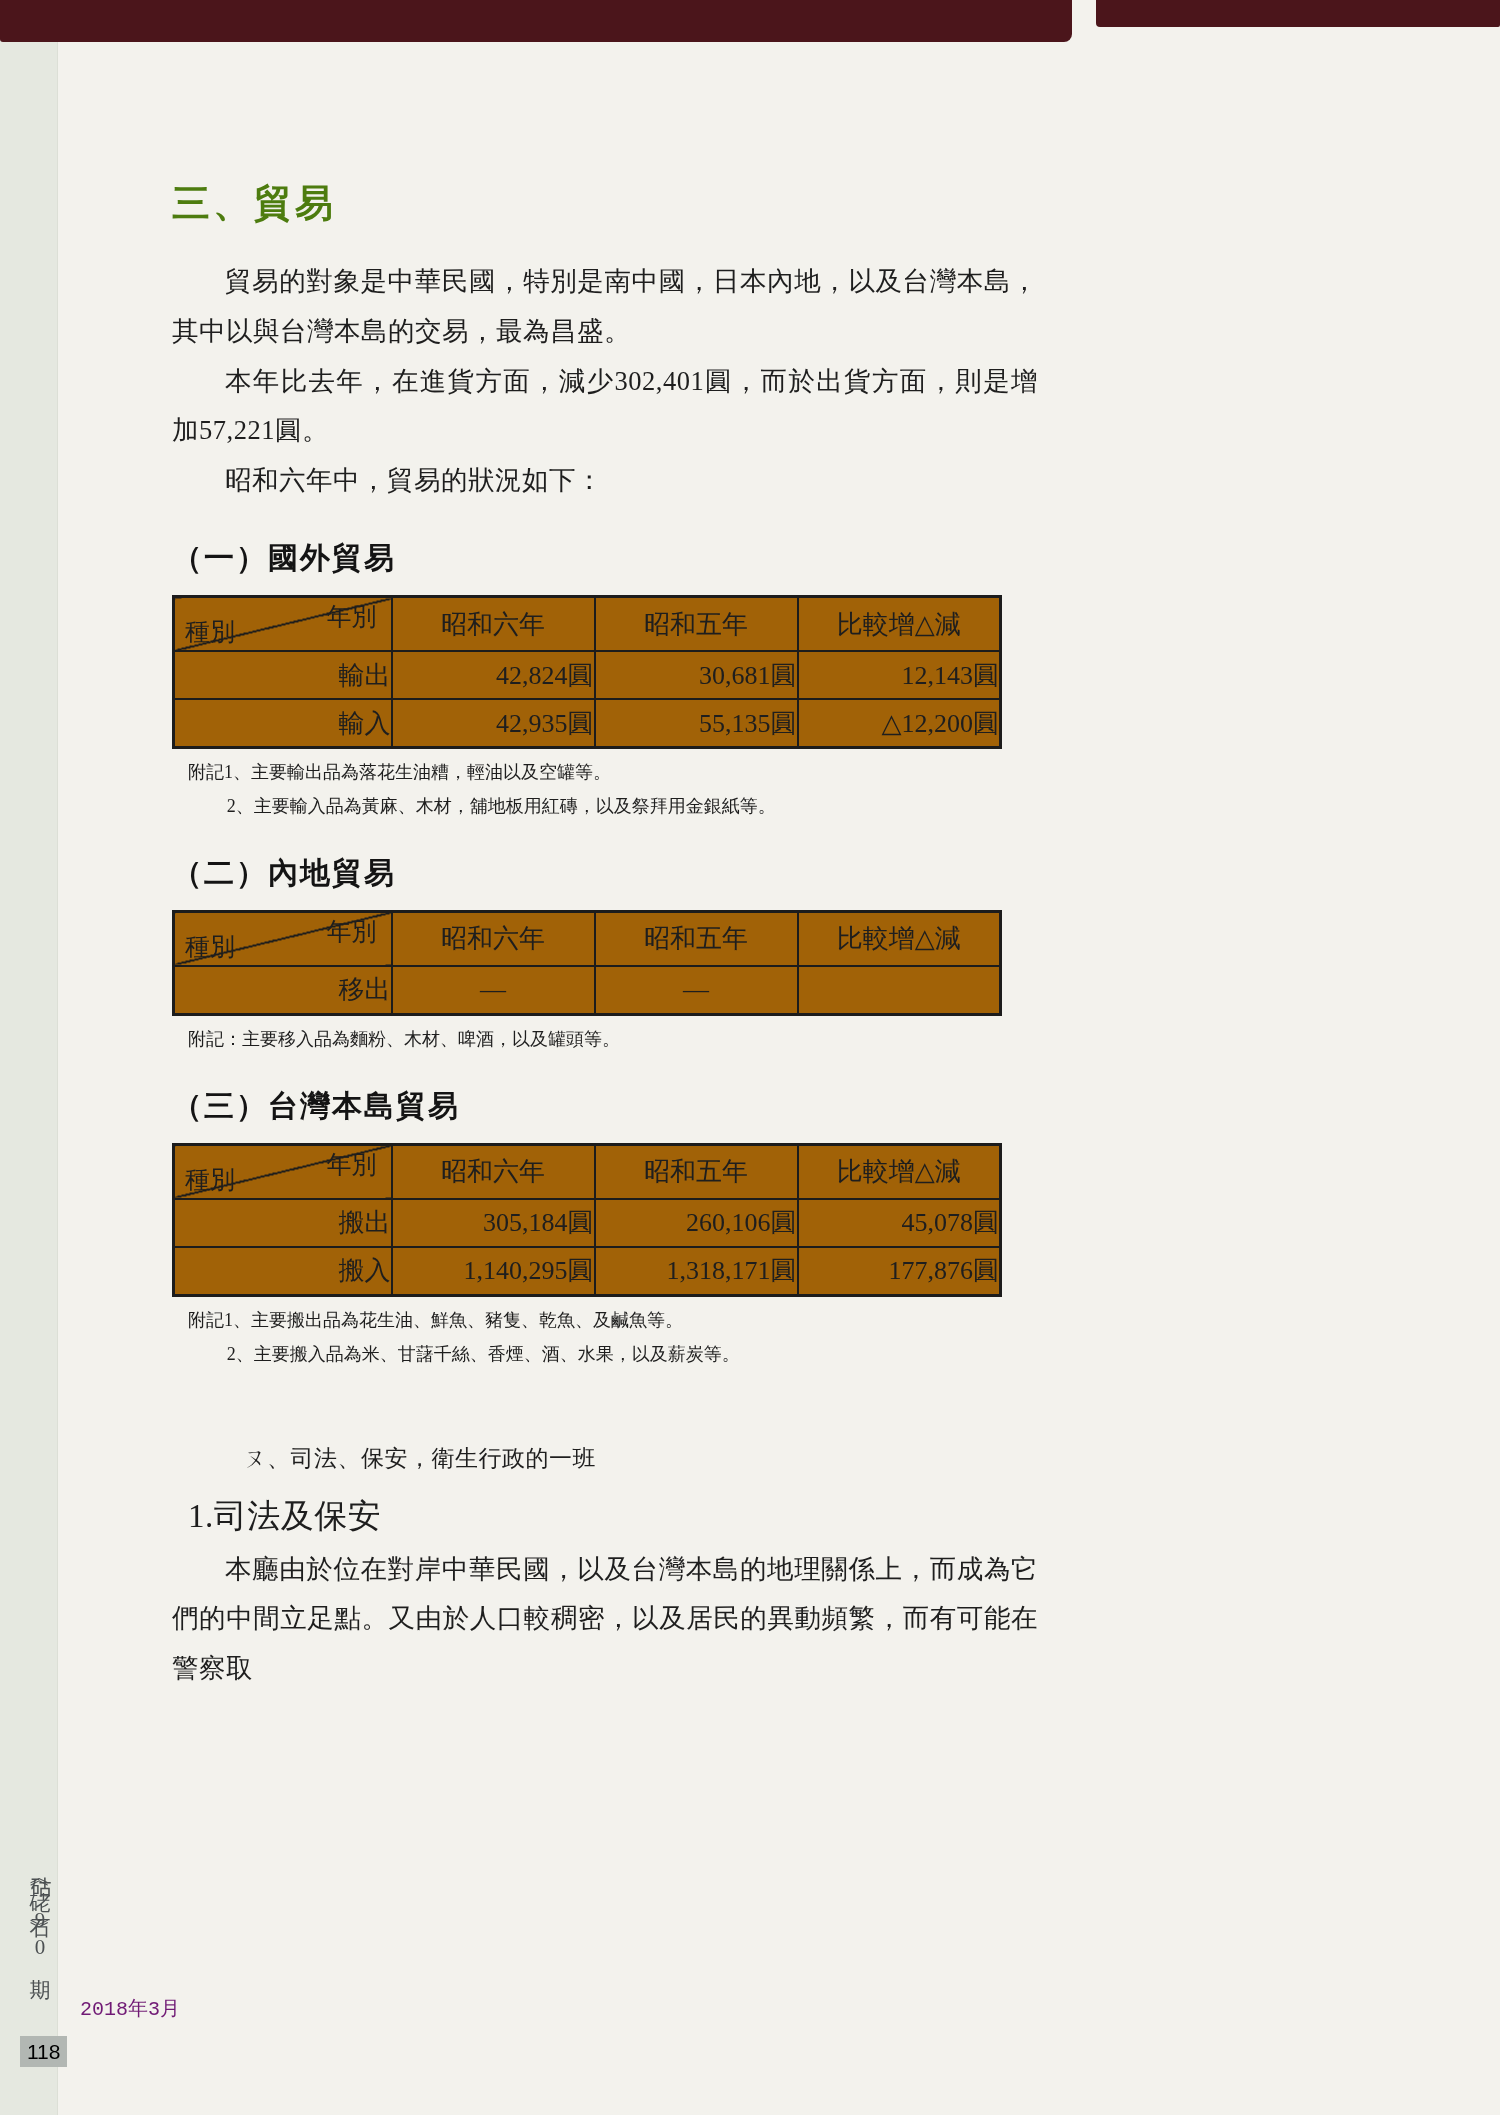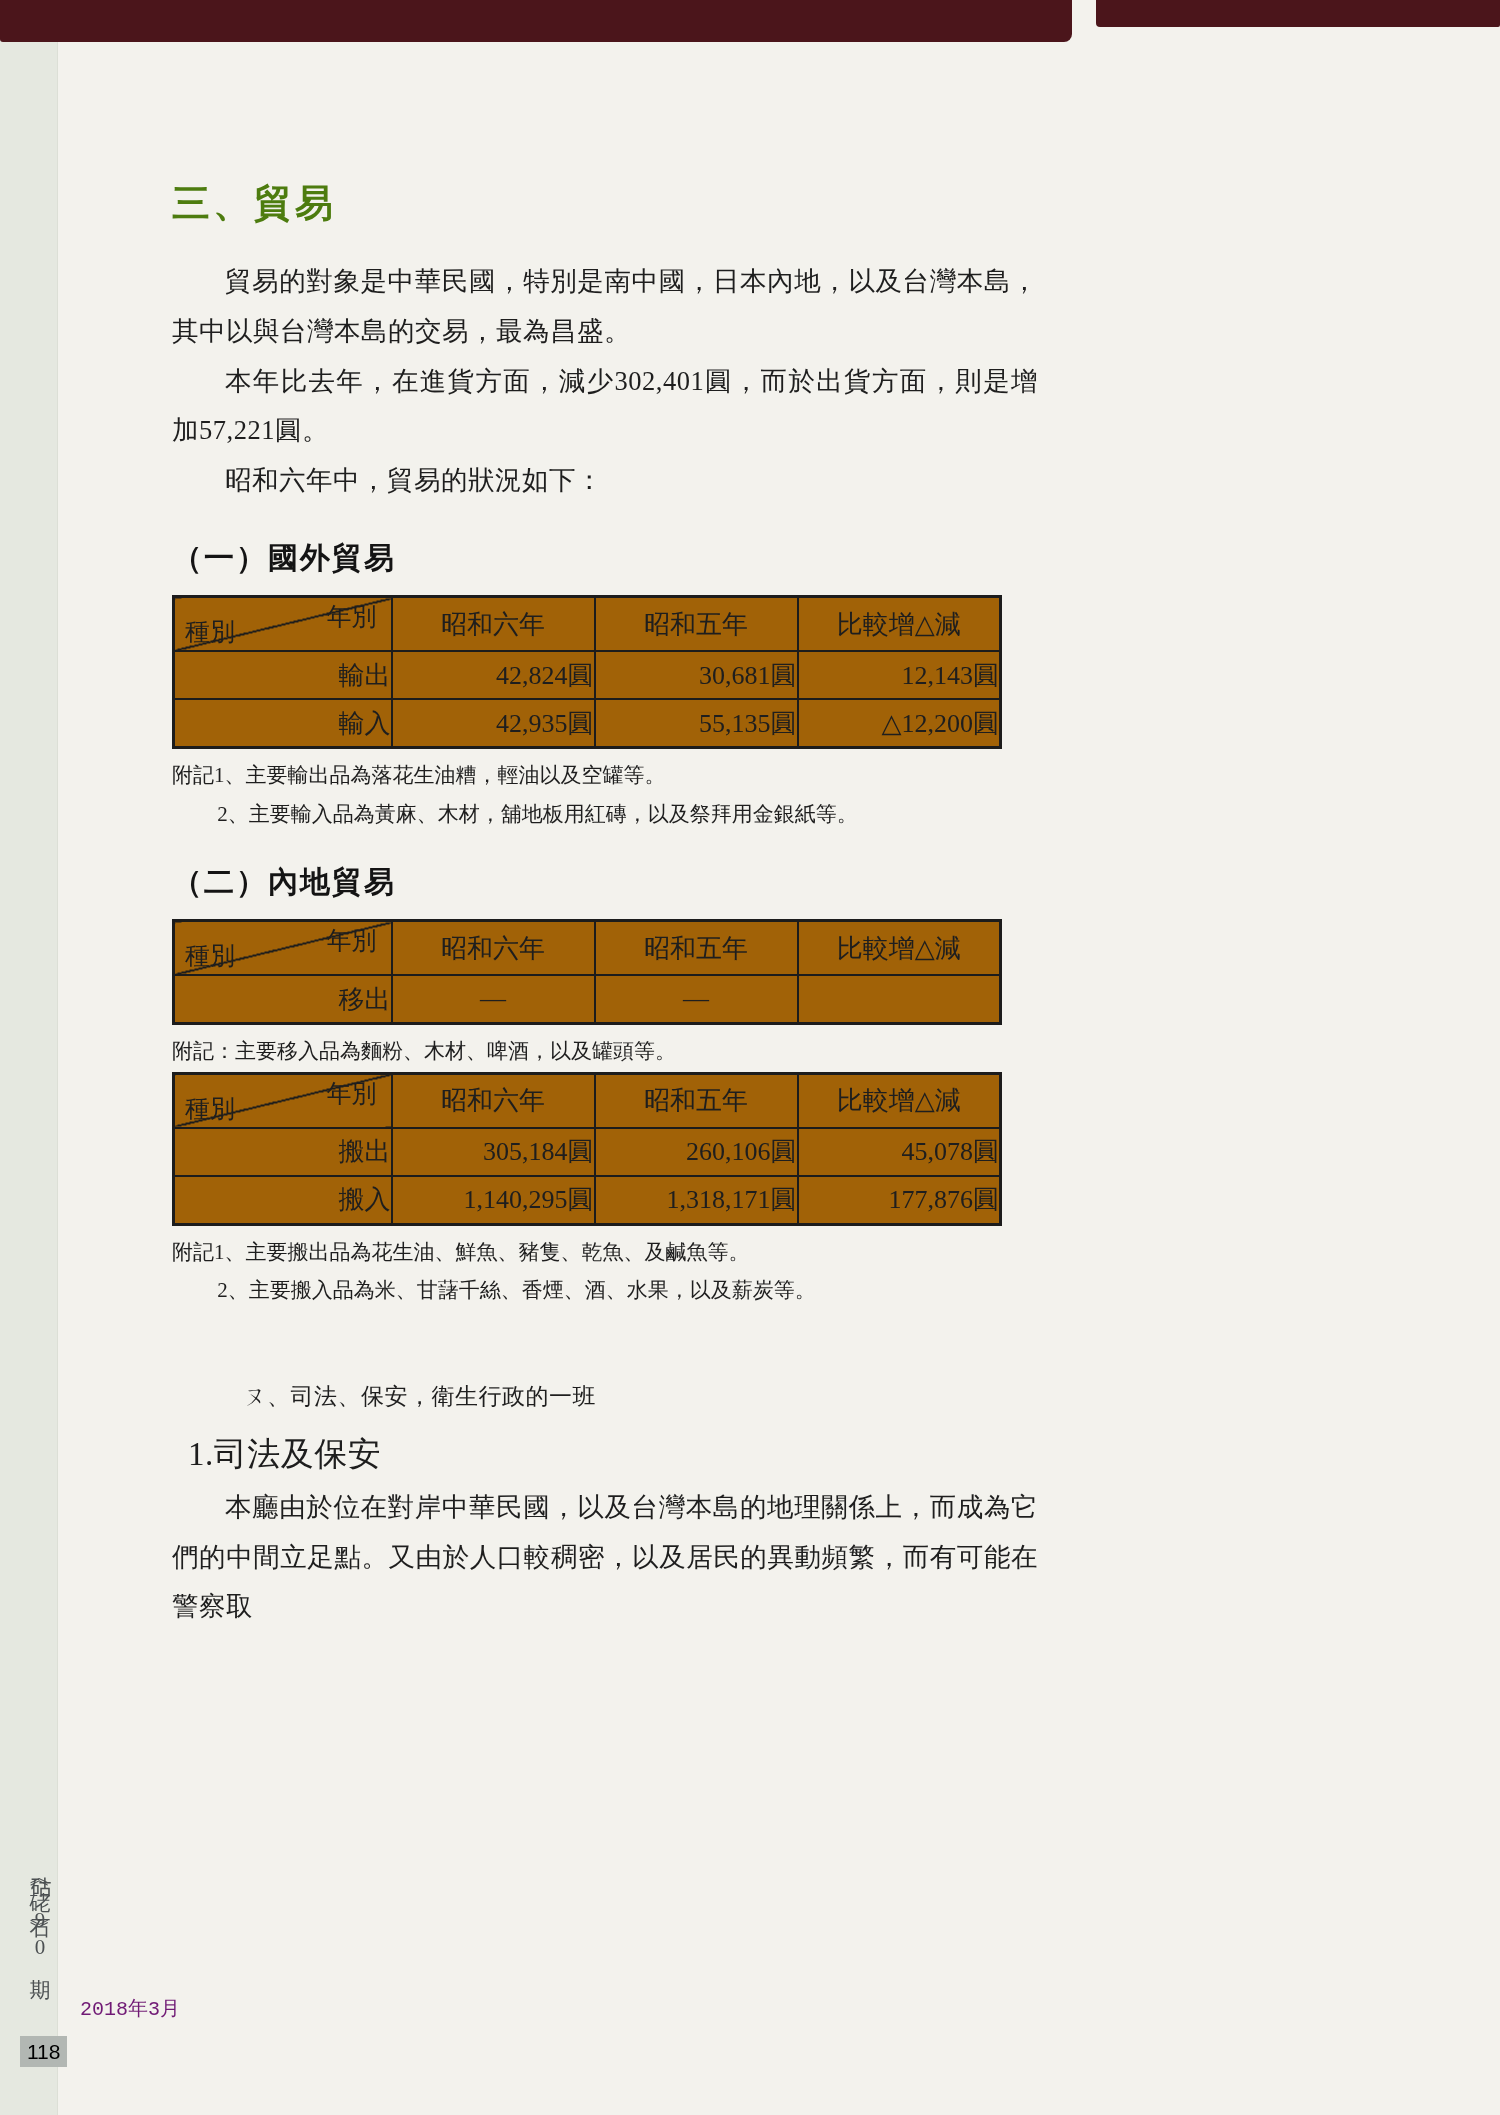--- a/index.html
+++ b/index.html
@@ -67,21 +67,21 @@
       transparent calc(50% - 1px), #1c1c1c calc(50% - 1px),
       #1c1c1c calc(50% + 1px), transparent calc(50% + 1px));
   }
   .corner-top{position:absolute;top:2px;right:14px;font-size:25px;}
   .corner-bottom{position:absolute;bottom:2px;left:10px;font-size:25px;}
   td.label{text-align:right;}
   td.num{text-align:right;padding-right:34px;}
   td.dash{text-align:center;}
 
   .notes{margin:10px 0 0 0;}
-  .note{font-size:21px;line-height:1.55;margin:6px 0 0 0;}
+  .note{font-size:18px;line-height:1.55;margin:6px 0 0 16px;}
   .note-indent{padding-left:2.15em;}
 
   .lead-line{margin:74px 0 0 0;font-size:23px;text-indent:3.1em;letter-spacing:0.5px;}
   .sub-heading{margin:20px 0 6px 16px;font-size:33px;letter-spacing:0.5px;}
 </style>
 </head>
 <body>
 
 <div class="page">
 
@@ -161,20 +161,21 @@
         <td class="dash">—</td>
         <td class="dash">—</td>
         <td class="dash"></td>
       </tr>
     </tbody>
       </table>
     <div class="notes">
       <p class="note">附記：主要移入品為麵粉、木材、啤酒，以及罐頭等。</p>
     </div>
 
+    <h2 class="sec-heading">（三）台灣本島貿易</h2>
     <table class="trade-table">
       <colgroup>
           <col class="c0">
           <col>
           <col>
           <col>
         </colgroup>
       <tbody>
           <tr class="head-row">
         <td class="corner-cell">

